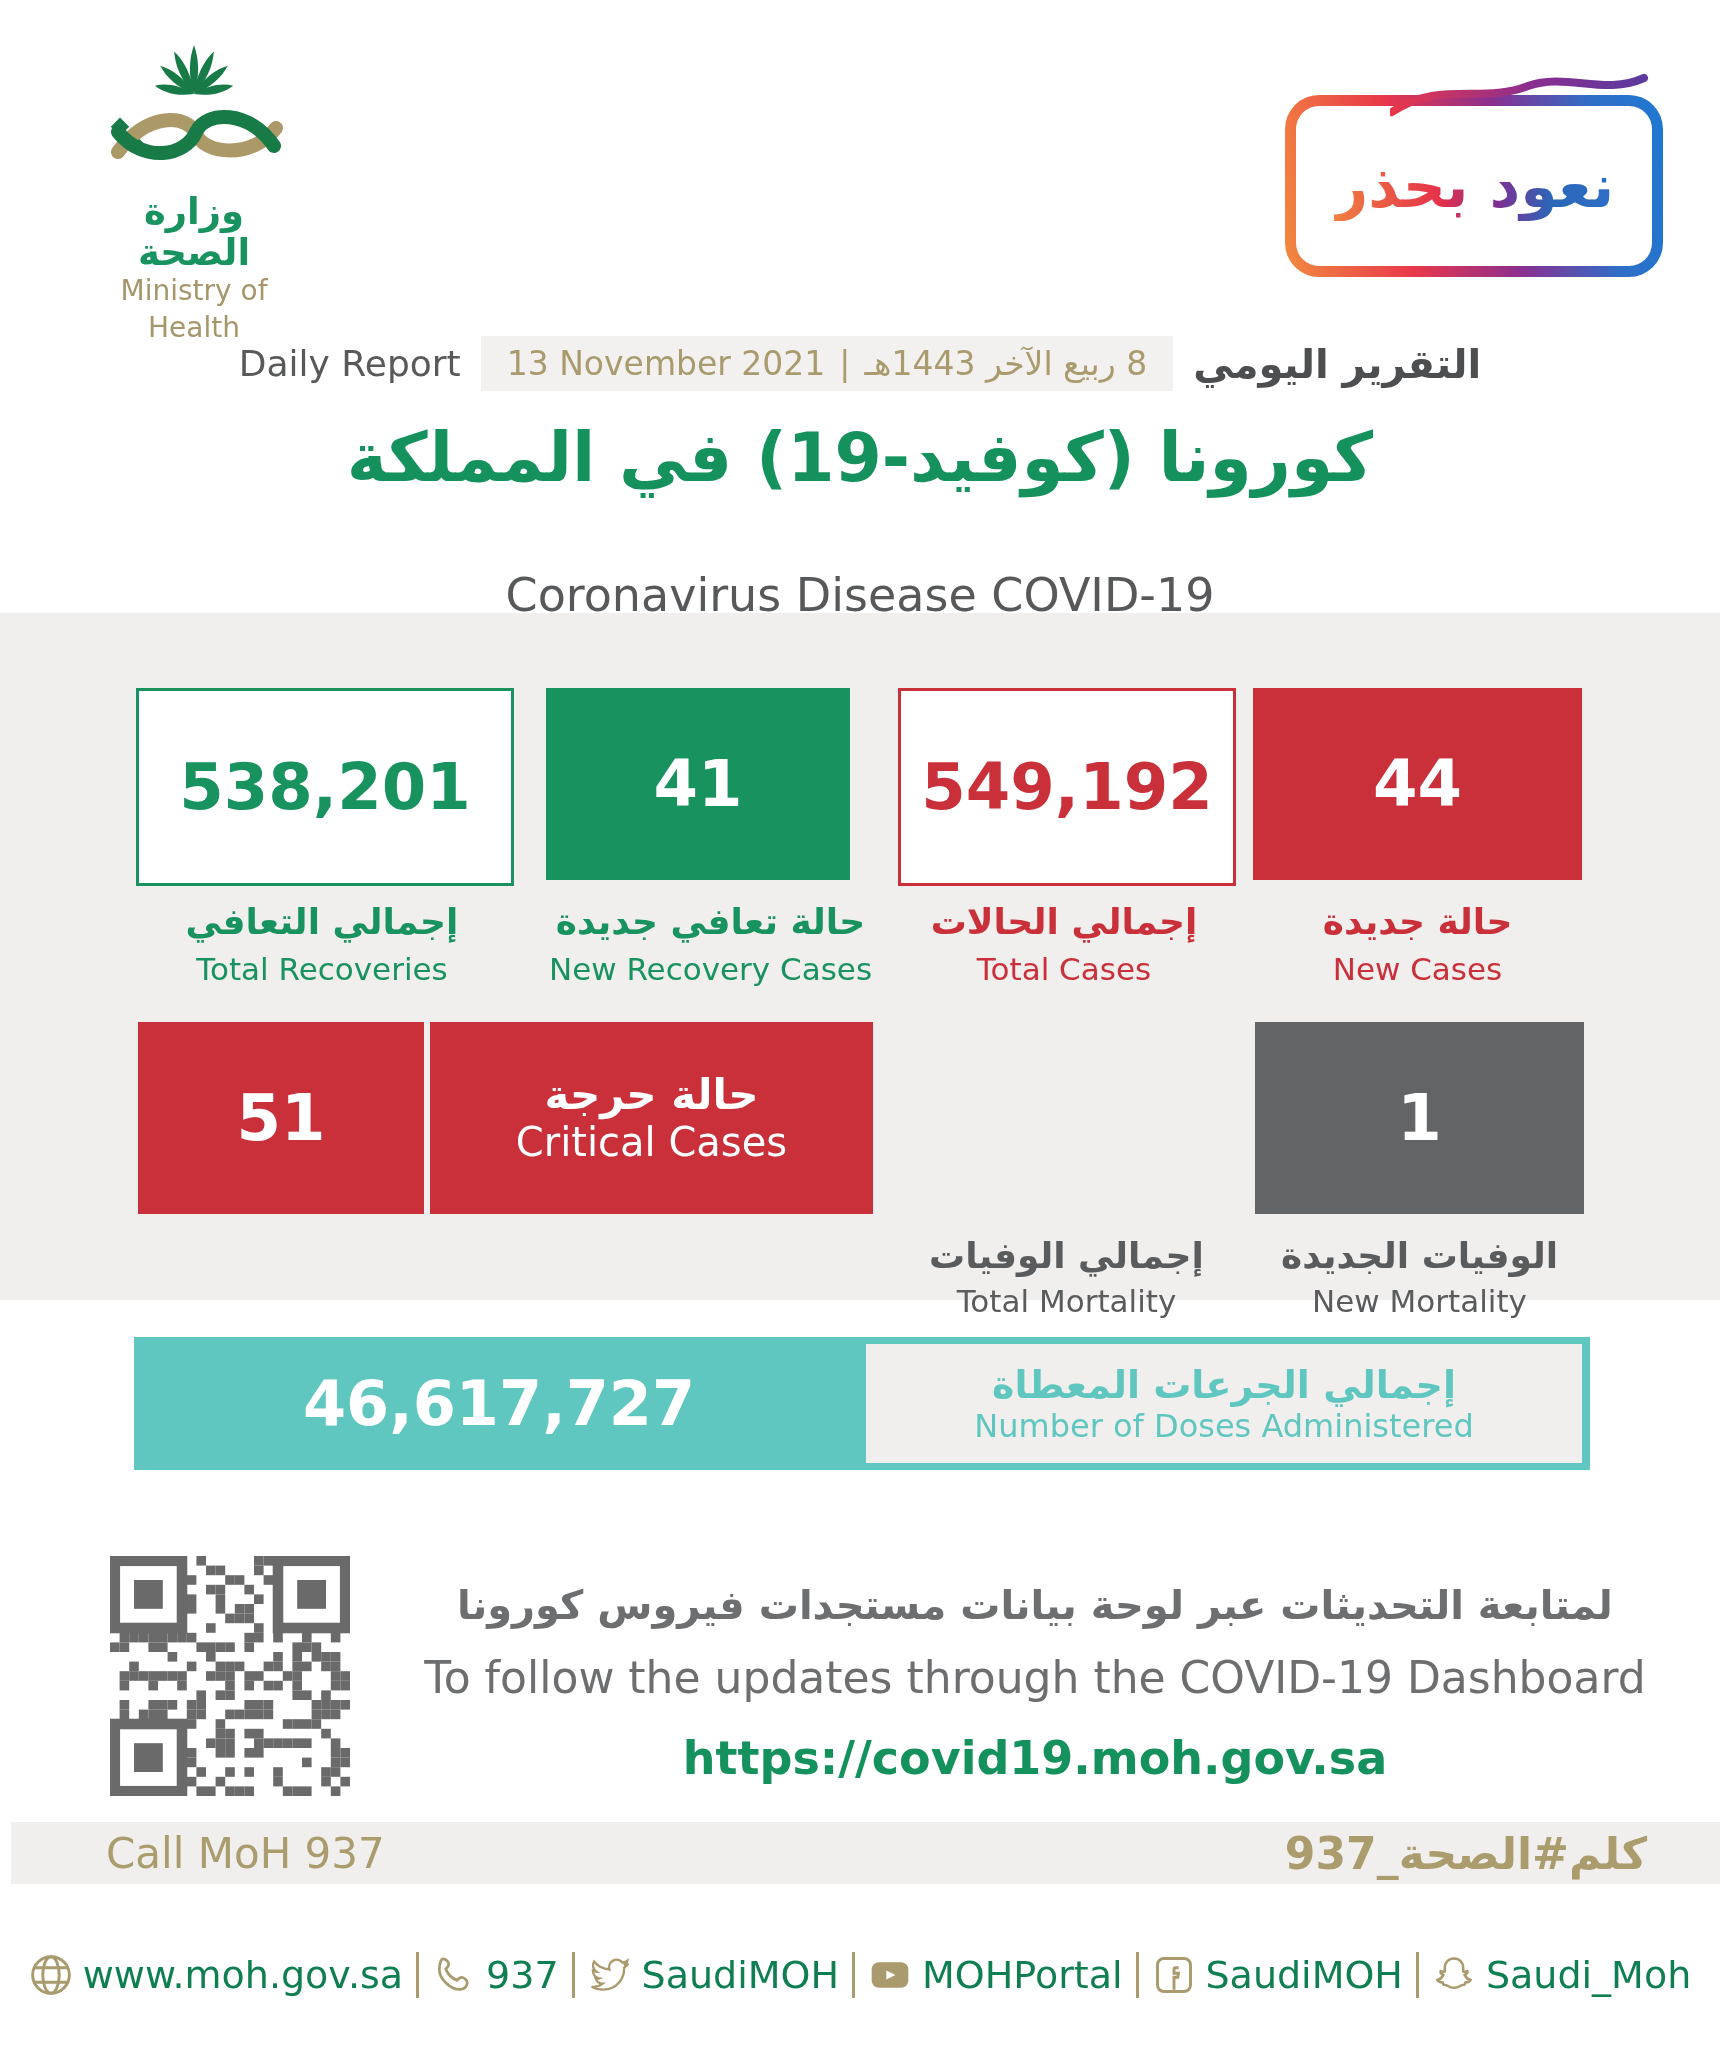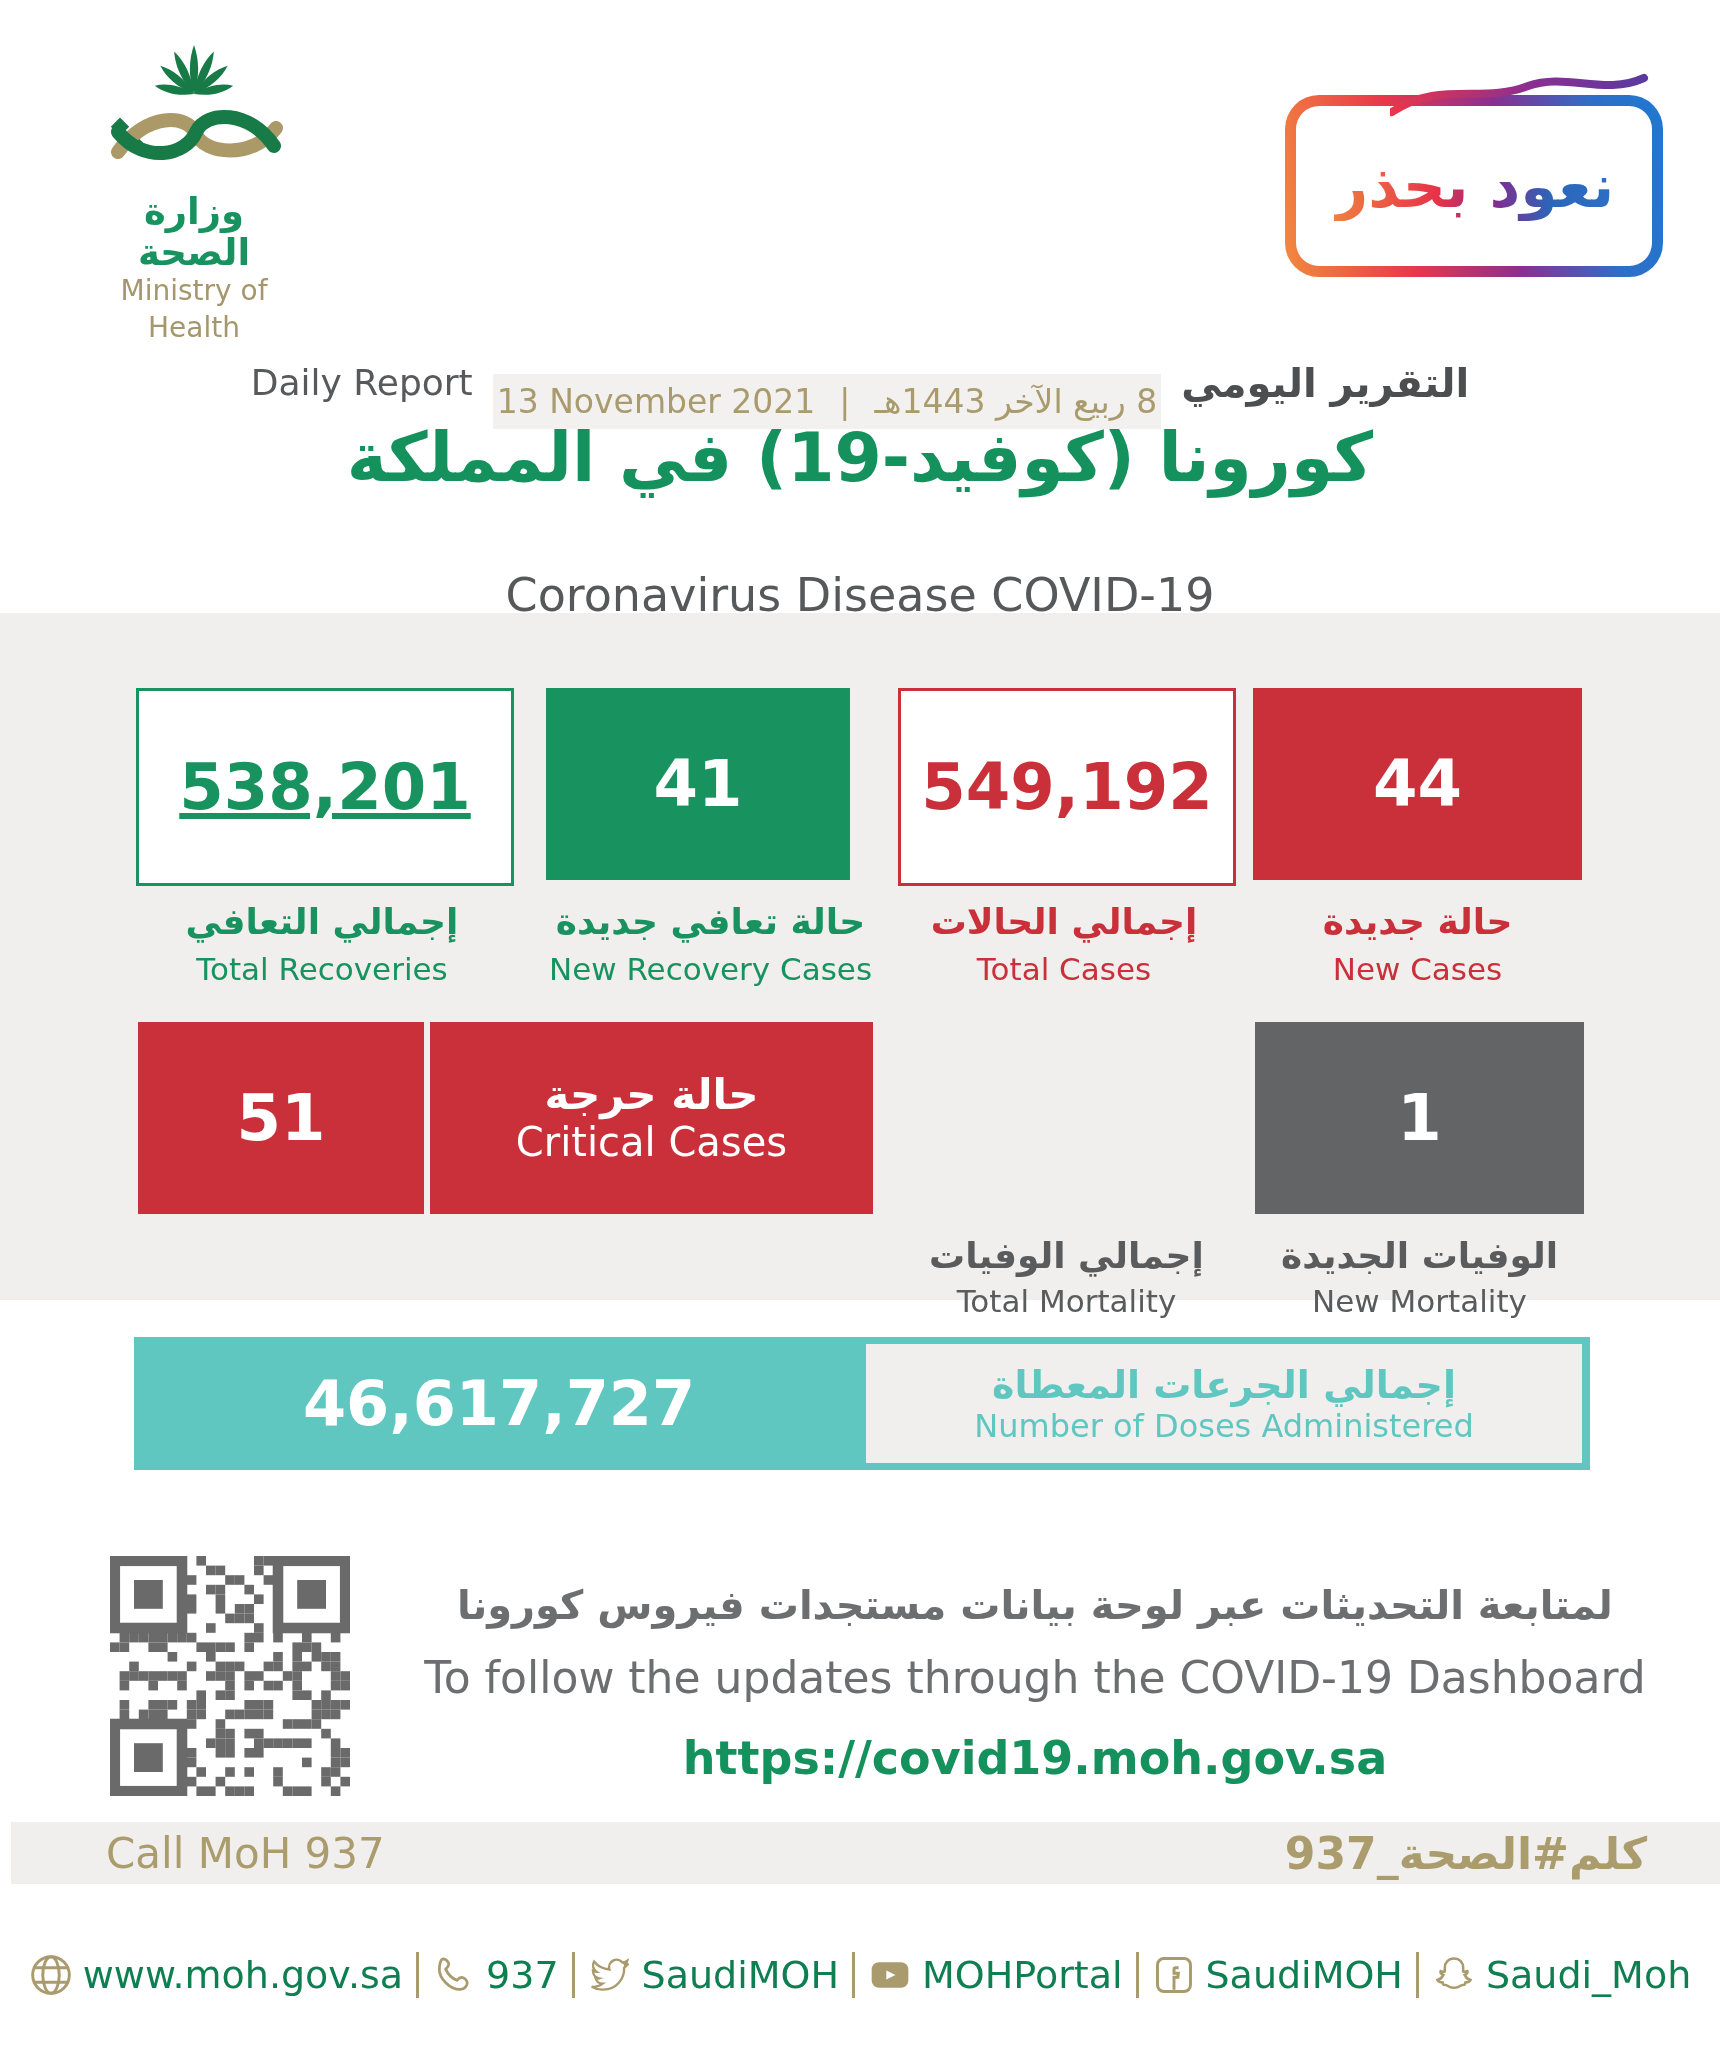--- a/index.html
+++ b/index.html
@@ -19,34 +19,34 @@
          display:flex;align-items:center;justify-content:center;}
   .badge-text{font-size:60px;font-weight:bold;
               background:linear-gradient(90deg,#ef7f41 0%,#e5314a 38%,#7f2e90 58%,#2a67b9 78%,#2f6ec7 100%);
               -webkit-background-clip:text;background-clip:text;color:transparent;}
   .badge-swoosh{position:absolute;left:1390px;top:70px;width:260px;height:60px;}
 
   
   .report-row{position:absolute;left:0;top:336px;width:1720px;display:flex;justify-content:center;
               align-items:center;gap:20px;}
   .daily-report-en{color:#58595b;font-size:36px;}
-  .date-box{background:#f2f1ef;color:#a99b6d;font-size:33px;padding:8px 4px;display:flex;gap:24px;align-items:center;margin-top:38px;}
+  .date-box{background:#f2f1ef;color:#a99b6d;font-size:33px;padding:8px 26px;display:flex;gap:14px;align-items:center;}
   .date-sep{color:#a99b6d;font-size:33px;}
   .daily-report-ar{color:#4d4e50;font-size:40px;font-weight:bold;}
 
   .title-ar{position:absolute;left:0;top:418px;width:1720px;text-align:center;
             color:#15915d;font-size:68px;font-weight:bold;}
   .title-en{position:absolute;left:0;top:568px;width:1720px;text-align:center;
             color:#57585a;font-size:46px;}
 
   
   .band{position:absolute;left:0;top:613px;width:1720px;height:687px;background:#f0efee;}
   .vbox{position:absolute;display:flex;align-items:center;justify-content:center;
         height:192px;font-size:64px;font-weight:bold;}
-  .outline-green{background:#fff;border:3px solid #18935f;color:#18935f;text-decoration:underline;}
+  .outline-green{background:#fff;border:3px solid #18935f;color:#18935f;}
   .solid-green{background:#18935f;color:#fff;}
   .outline-red{background:#fff;border:3px solid #c9303a;color:#c9303a;}
   .solid-red{background:#c9303a;color:#fff;}
   .outline-gray{background:#fff;border:3px solid #6b6c6e;color:#606164;}
   .solid-gray{background:#636466;color:#fff;}
   .lab{position:absolute;text-align:center;}
   .lab-ar{font-size:36px;font-weight:bold;}
   .lab-en{font-size:31px;}
   .c-green{color:#18935f;} .c-red{color:#c9303a;} .c-dark{color:#5a5b5d;}
   .critical-box{position:absolute;background:#c9303a;color:#fff;display:flex;flex-direction:column;

